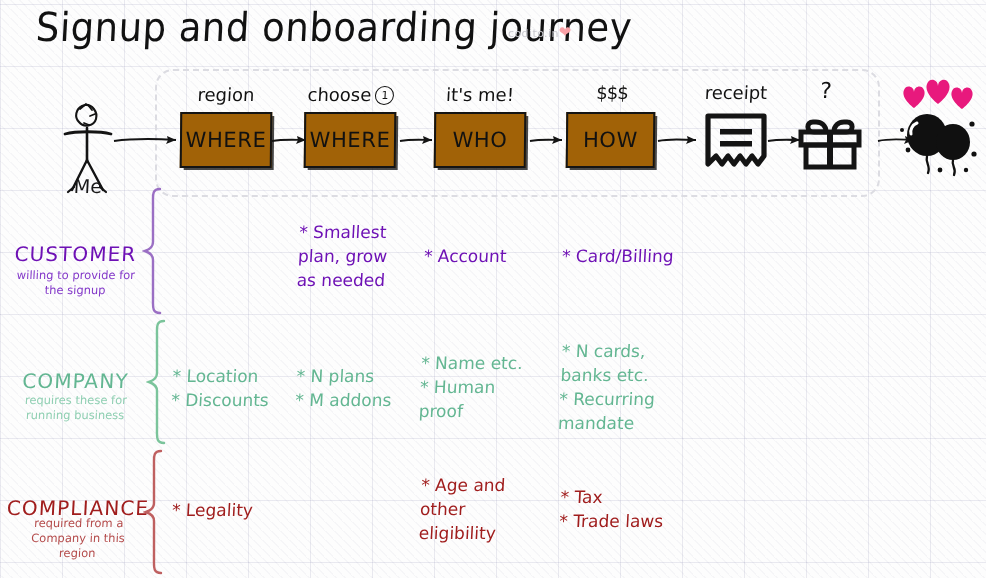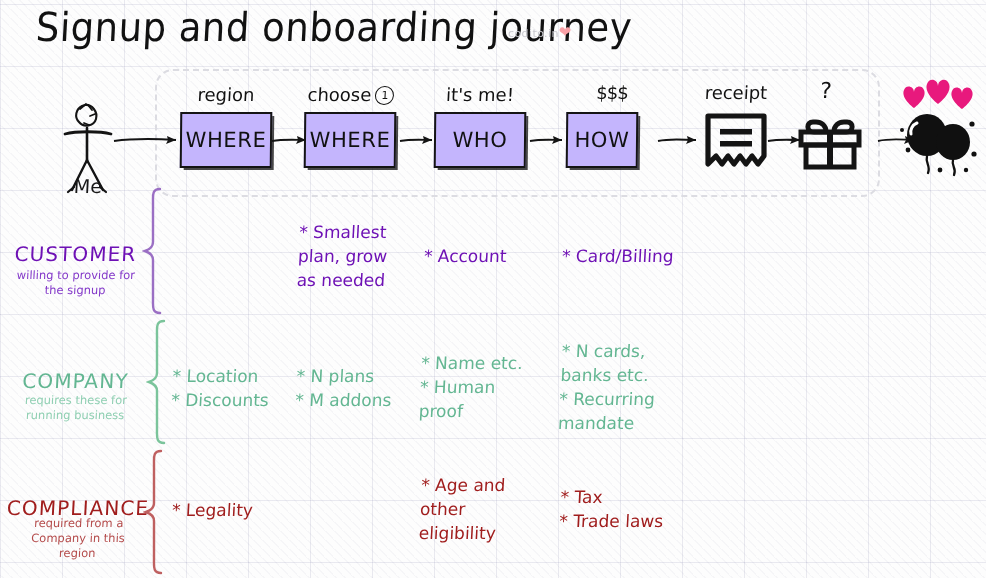--- a/index.html
+++ b/index.html
@@ -50,21 +50,21 @@
   #actor{position:absolute;left:58px;top:98px;width:60px;height:100px;}
   #actor-label{
     position:absolute;left:58px;top:175px;width:60px;text-align:center;
     font-size:19px;color:#181818;
     transform:skewX(-3deg);
   }
 
   
   .node{
     position:absolute;box-sizing:border-box;
-    border:2.2px solid #141414;background:#c4b5fd;
+    border:2.2px solid #141414;background:#a16207;
     display:flex;align-items:center;justify-content:center;
     font-size:21px;color:#111;letter-spacing:.6px;
     box-shadow:3px 3px 0 -1px rgba(20,20,20,.78);
     transform:skewX(-0.6deg);
   }
   .node-cap{
     position:absolute;text-align:center;
     font-size:18px;color:#111;white-space:nowrap;
     transform:skewX(-3deg);
   }
@@ -170,21 +170,21 @@
 <div class="node-cap" style="left:434px;top:84px;width:92px;">
   <span>it's me!</span>
 </div>
 <div class="node" style="left:434px;top:112px;width:92px;height:56px;">
   <span>WHO</span>
 </div>
 
 <div class="node-cap" style="left:566px;top:82px;width:92px;letter-spacing:-1px;">
   <span>$$$</span>
 </div>
-<div class="node" style="left:566px;top:112px;width:72px;height:56px;">
+<div class="node" style="left:566px;top:112px;width:89px;height:56px;">
   <span>HOW</span>
 </div>
 
 <div class="node-cap" style="left:694px;top:82px;width:84px;">
   <span>receipt</span>
 </div>
 <svg class="icon-svg" style="left:702px;top:112px;width:68px;height:58px;" viewBox="0 0 68 58">
   <path d="M6 4 H62 V44 L56 52 L50 44 L44 52 L38 44 L32 52 L26 44 L20 52 L14 44 L6 52 Z" fill="none" stroke="#141414" stroke-width="5.2" stroke-linejoin="round"></path>
   <rect x="18" y="17" width="32" height="5.5" fill="#141414"></rect>
   <rect x="18" y="29" width="32" height="5.5" fill="#141414"></rect>

